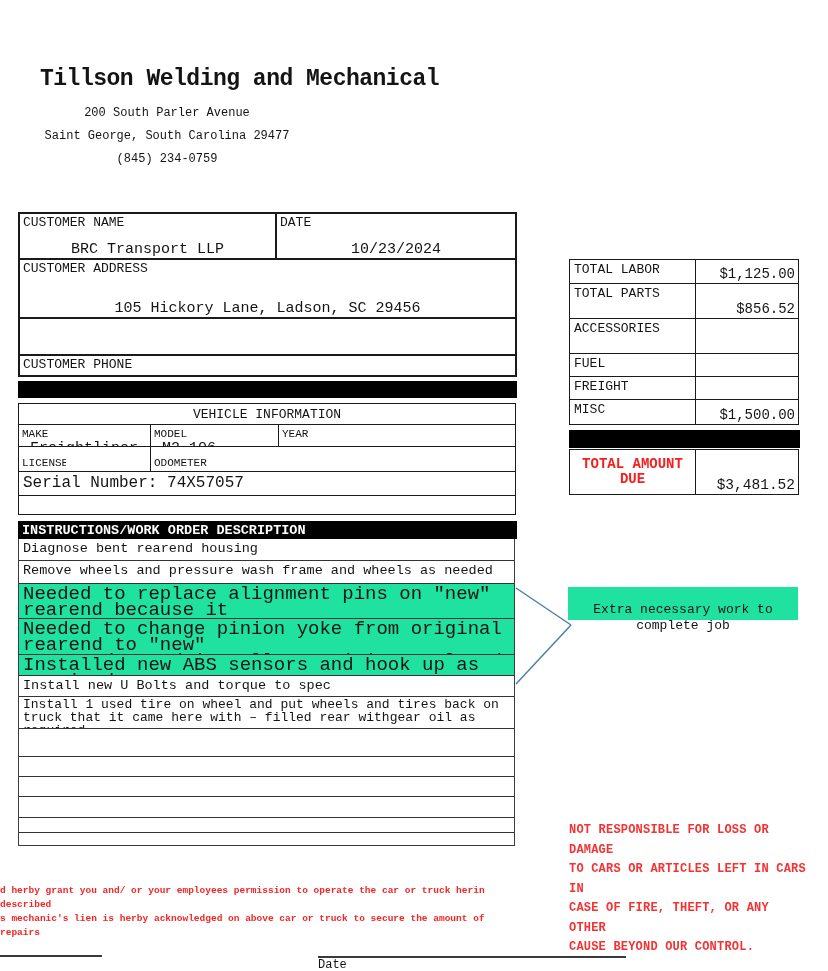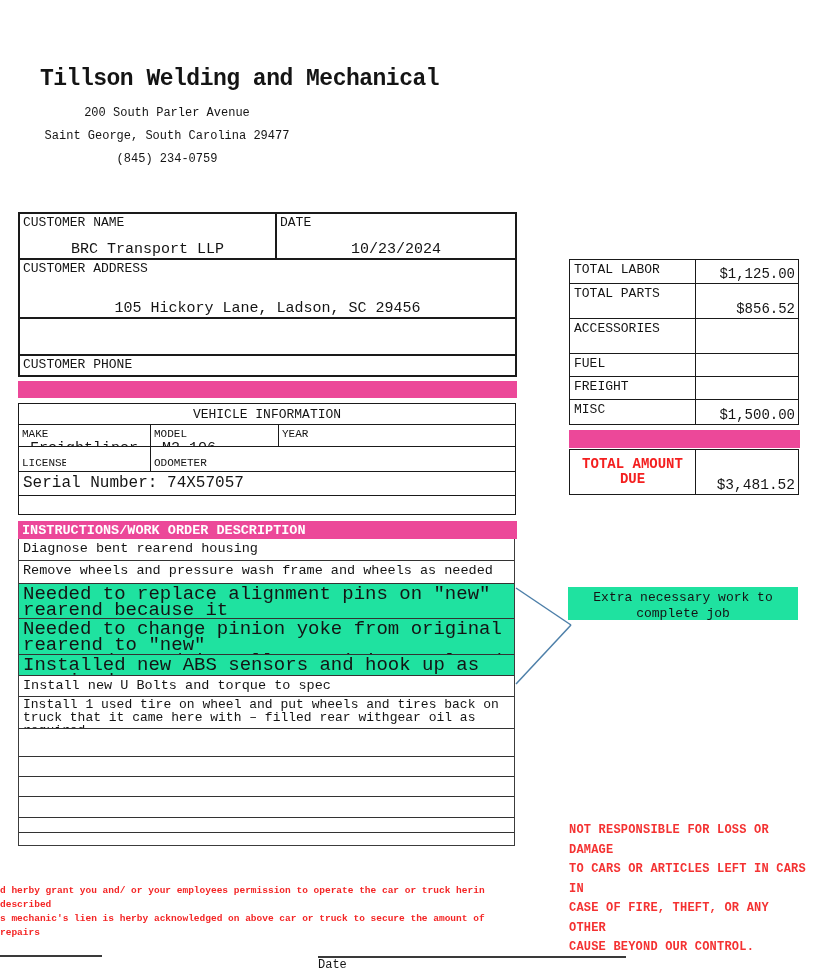--- a/index.html
+++ b/index.html
@@ -19,21 +19,21 @@
   .cust-row1 { display:flex; height:44px; border-bottom:2px solid #1a1a1a; }
   .cell { position:relative; overflow:hidden; }
   .cell-name { width:255px; border-right:2px solid #1a1a1a; }
   .cell-date { flex:1; }
   .flabel { position:absolute; top:1px; left:3px; font-size:13px; white-space:nowrap; }
   .fvalue { position:absolute; bottom:0; left:0; width:100%; text-align:center; font-size:15px; white-space:nowrap; }
   .cust-row2 { position:relative; height:57px; border-bottom:2px solid #1a1a1a; overflow:hidden; }
   .cust-row3 { height:35px; border-bottom:2px solid #1a1a1a; }
   .cust-row4 { position:relative; height:19px; }
 
-  .tealbar { background:#ec4899; }
+  .tealbar { background:#000000; }
   .teal1 { left:18px; top:381px; width:499px; height:17px; }
 
   
   .veh-table { left:18px; top:403px; width:496px; border:1.5px solid #1a1a1a; }
   .veh-title { height:20px; text-align:center; font-size:13px; line-height:21px; }
   .veh-row { display:flex; border-top:1.5px solid #1a1a1a; }
   .veh-mmy { height:21px; }
   .veh-lo { height:24px; }
   .vcell { position:relative; display:flex; align-items:baseline; overflow:hidden; padding-left:3px; white-space:nowrap;flex-direction:column; }
   .vcell .vlabel { font-size:11px; padding-top:3px; }
@@ -62,21 +62,21 @@
   .d-r3 { height:36px; }
   .d-r4 { height:21px; }
   .d-r5 { height:21px; }
   .d-r6 { height:32px; font-size:13px; line-height:13px; padding-top:1px; }
   .d-e0 { height:28px; } .d-e1 { height:20px; } .d-e2 { height:20px; }
   .d-e3 { height:21px; } .d-e4 { height:15px; } .d-e5 { height:12px; border-bottom:none; }
 
   
   .connector { left:510px; top:580px; width:70px; height:112px; pointer-events:none; }
   .callout { left:568px; top:587px; width:230px; height:33px; background:#1fe2a0;
-             text-align:center; font-size:13px; line-height:15.5px; padding-top:3px;
+             text-align:center; font-size:13px; line-height:15.5px; padding-top:15px;
              box-sizing:border-box; white-space:pre-line; }
 
   
   .tot-table { left:569px; top:259px; width:228px; border:1.5px solid #1a1a1a; }
   .tot-row { display:flex; border-bottom:1px solid #1a1a1a; }
   .tot-row:last-child { border-bottom:none; }
   .tot-label { width:126px; border-right:1px solid #1a1a1a; font-size:13px; padding:2px 0 0 4px; box-sizing:border-box; }
   .tot-value { flex:1; display:flex; align-items:flex-end; justify-content:flex-end;
                font-size:14px; padding:0 3px 1px 0; }
   .th23 { height:23px; } .th34 { height:34px; } .th22 { height:22px; } .th24 { height:24px; }

